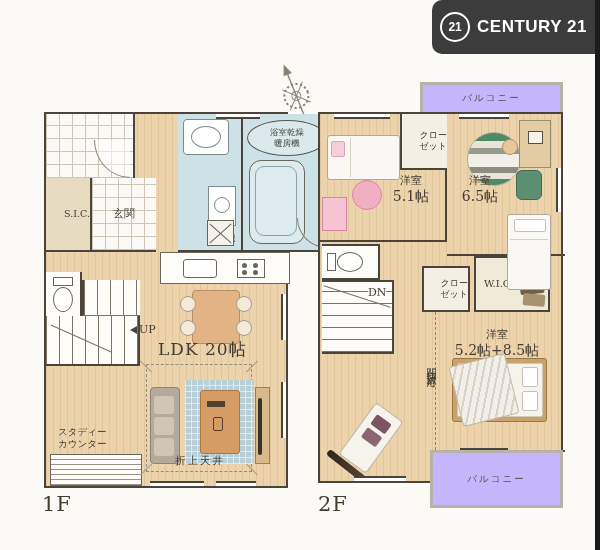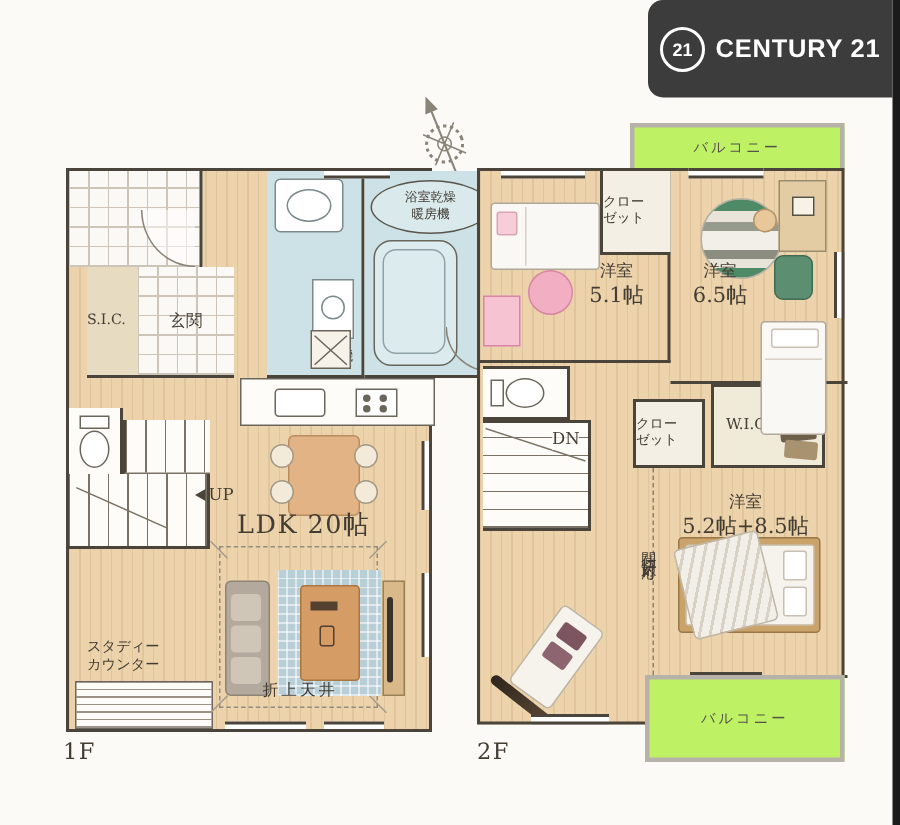--- a/index.html
+++ b/index.html
@@ -1,54 +1,54 @@
 <!DOCTYPE html>
 <html><head>
 <meta charset="utf-8">
 <style>
   html,body{margin:0;padding:0;}
   body{width:600px;height:550px;position:relative;background:#fbfaf7;overflow:hidden;
        font-family:"DejaVu Serif","Liberation Serif",serif;color:#423c33;}
   .abs{position:absolute;box-sizing:border-box;}
   
-  .badge{left:432px;top:0;width:163px;height:65px;background:#3c3c3c;border-radius:10px 0 0 10px;
+  .badge{left:432px;top:0;width:163px;height:54px;background:#3c3c3c;border-radius:10px 0 0 10px;
          display:flex;flex-direction:column;align-items:center;justify-content:center;gap:1px;
          font-family:"Liberation Sans",sans-serif;color:#fff;}
   .badge-row{display:flex;align-items:center;gap:7px;}
   .badge-circle{width:26px;height:26px;border:2.5px solid #fff;border-radius:50%;
                 display:flex;align-items:center;justify-content:center;font-weight:bold;font-size:12px;}
   .badge-name{font-weight:bold;font-size:17px;letter-spacing:.5px;}
   .badge-sub{font-size:11px;letter-spacing:3px;}
   .edge-strip{right:0;top:0;width:5px;height:550px;background:#1b1b1b;}
   
   .wood{background:#ecd3ab;background-image:repeating-linear-gradient(90deg,rgba(140,95,45,.12) 0 1px,transparent 1px 7px);}
   .tile{background:#fbf9f5;background-image:
         repeating-linear-gradient(0deg,#ccc5b8 0 1px,transparent 1px 13px),
         repeating-linear-gradient(90deg,#ccc5b8 0 1px,transparent 1px 13px);}
   .wet{background:#cde2e6;margin-left:43px;}
   .wallbox{border:2px solid #4a443b;}
   .room-label{font-size:10px;line-height:1.25;text-align:center;white-space:nowrap;}
-  .floor-tag{font-size:15px;letter-spacing:1px;}
+  .floor-tag{font-size:21px;letter-spacing:1px;}
   .win{background:#fff;border-top:2px solid #4a443b;border-bottom:2px solid #4a443b;height:7px;}
   .winv{background:#fff;border-left:2px solid #4a443b;border-right:2px solid #4a443b;width:7px;}
-  .balcony{background:#bef264;border:3px solid #b7b2a9;display:flex;align-items:center;justify-content:center;}
+  .balcony{background:#c4b5fd;border:3px solid #b7b2a9;display:flex;align-items:center;justify-content:center;}
   .balcony span{font-size:9.5px;color:#55524c;letter-spacing:2px;}
   .oval{border:1px solid #5a554c;border-radius:50%;display:flex;flex-direction:column;
         align-items:center;justify-content:center;font-size:8.5px;line-height:1.3;background:rgba(255,255,255,.25);}
   .fixture{background:#fff;border:1.5px solid #7d8a8c;}
   .xbox{background:#f6f2ea;border:1.5px solid #6b6458;}
   .xbox:before,.xbox:after{content:"";position:absolute;left:-2px;right:-2px;top:50%;height:1px;background:#6b6458;}
   .xbox:before{transform:rotate(42deg);} .xbox:after{transform:rotate(-42deg);}
   .dashed-rect{border:1px dashed #948c7e;}
   .corner{width:16px;height:1px;background:#a39a8b;}
   .treads-v{background-image:repeating-linear-gradient(90deg,#7a7264 0 1px,transparent 1px 13px);background-color:#fdfcf9;}
   .treads-h{background-image:repeating-linear-gradient(0deg,#7a7264 0 1px,transparent 1px 12px);background-color:#fdfcf9;}
   .counter-hatch{background:#fdfcf9;background-image:repeating-linear-gradient(0deg,#9a9183 0 1px,transparent 1px 5px);
         border:1.5px solid #6b665c;}
-  .closet{background:#f4efe4;border:2px solid #4a443b;display:flex;flex-direction:column;align-items:flex-start;justify-content:center;}
+  .closet{background:#f4efe4;border:2px solid #4a443b;display:flex;flex-direction:column;align-items:flex-end;justify-content:center;}
   .closet .room-label{font-size:9px;}
   .vtext{writing-mode:vertical-rl;font-size:10px;letter-spacing:2px;}
 </style>
 </head>
 <body>
 
 <div class="abs edge-strip"></div>
 
 <div class="abs badge">
   <div class="badge-row">
@@ -87,21 +87,21 @@
     <div class="abs oval" style="left:4px;top:6px;width:80px;height:36px;">
       <span>浴室乾燥</span>
       <span>暖房機</span>
     </div>
     <div class="abs" style="left:6px;top:46px;width:56px;height:84px;border:1.5px solid #6b665c;border-radius:12px;background:#dcebee;">
       <div class="abs" style="left:5px;top:5px;width:42px;height:70px;border:1px solid #8fa3a6;border-radius:9px;"></div>
     </div>
     <div class="abs" style="right:6px;bottom:2px;width:30px;height:30px;border-left:1px solid #8a8276;border-bottom:1px solid #8a8276;border-radius:0 0 0 100%;"></div>
   </div>
 
-  <div class="abs" style="left:12px;top:64px;width:46px;height:74px;background:#e7dcc2;border-right:2px solid #4a443b;border-bottom:2px solid #4a443b;display:flex;align-items:center;justify-content:flex-start;">
+  <div class="abs" style="left:0;top:64px;width:46px;height:74px;background:#e7dcc2;border-right:2px solid #4a443b;border-bottom:2px solid #4a443b;display:flex;align-items:center;justify-content:flex-end;">
     <span class="room-label" style="font-size:9.5px;">S.I.C.</span>
   </div>
 
   <div class="abs tile" style="left:46px;top:64px;width:64px;height:74px;border-bottom:2px solid #4a443b;display:flex;align-items:center;justify-content:center;">
     <span class="room-label" style="font-size:11px;">玄関</span>
   </div>
   <div class="abs" style="left:48px;top:26px;width:36px;height:38px;border-left:1px solid #8a8276;border-bottom:1px solid #8a8276;border-radius:0 0 0 100%;background:rgba(255,255,255,.5);"></div>
 
   <div class="abs" style="left:0;top:158px;width:36px;height:46px;background:#fdfcf9;border-right:2px solid #4a443b;border-bottom:2px solid #4a443b;">
     <div class="abs" style="left:7px;top:5px;width:20px;height:9px;border:1.2px solid #6b665c;background:#fff;"></div>

